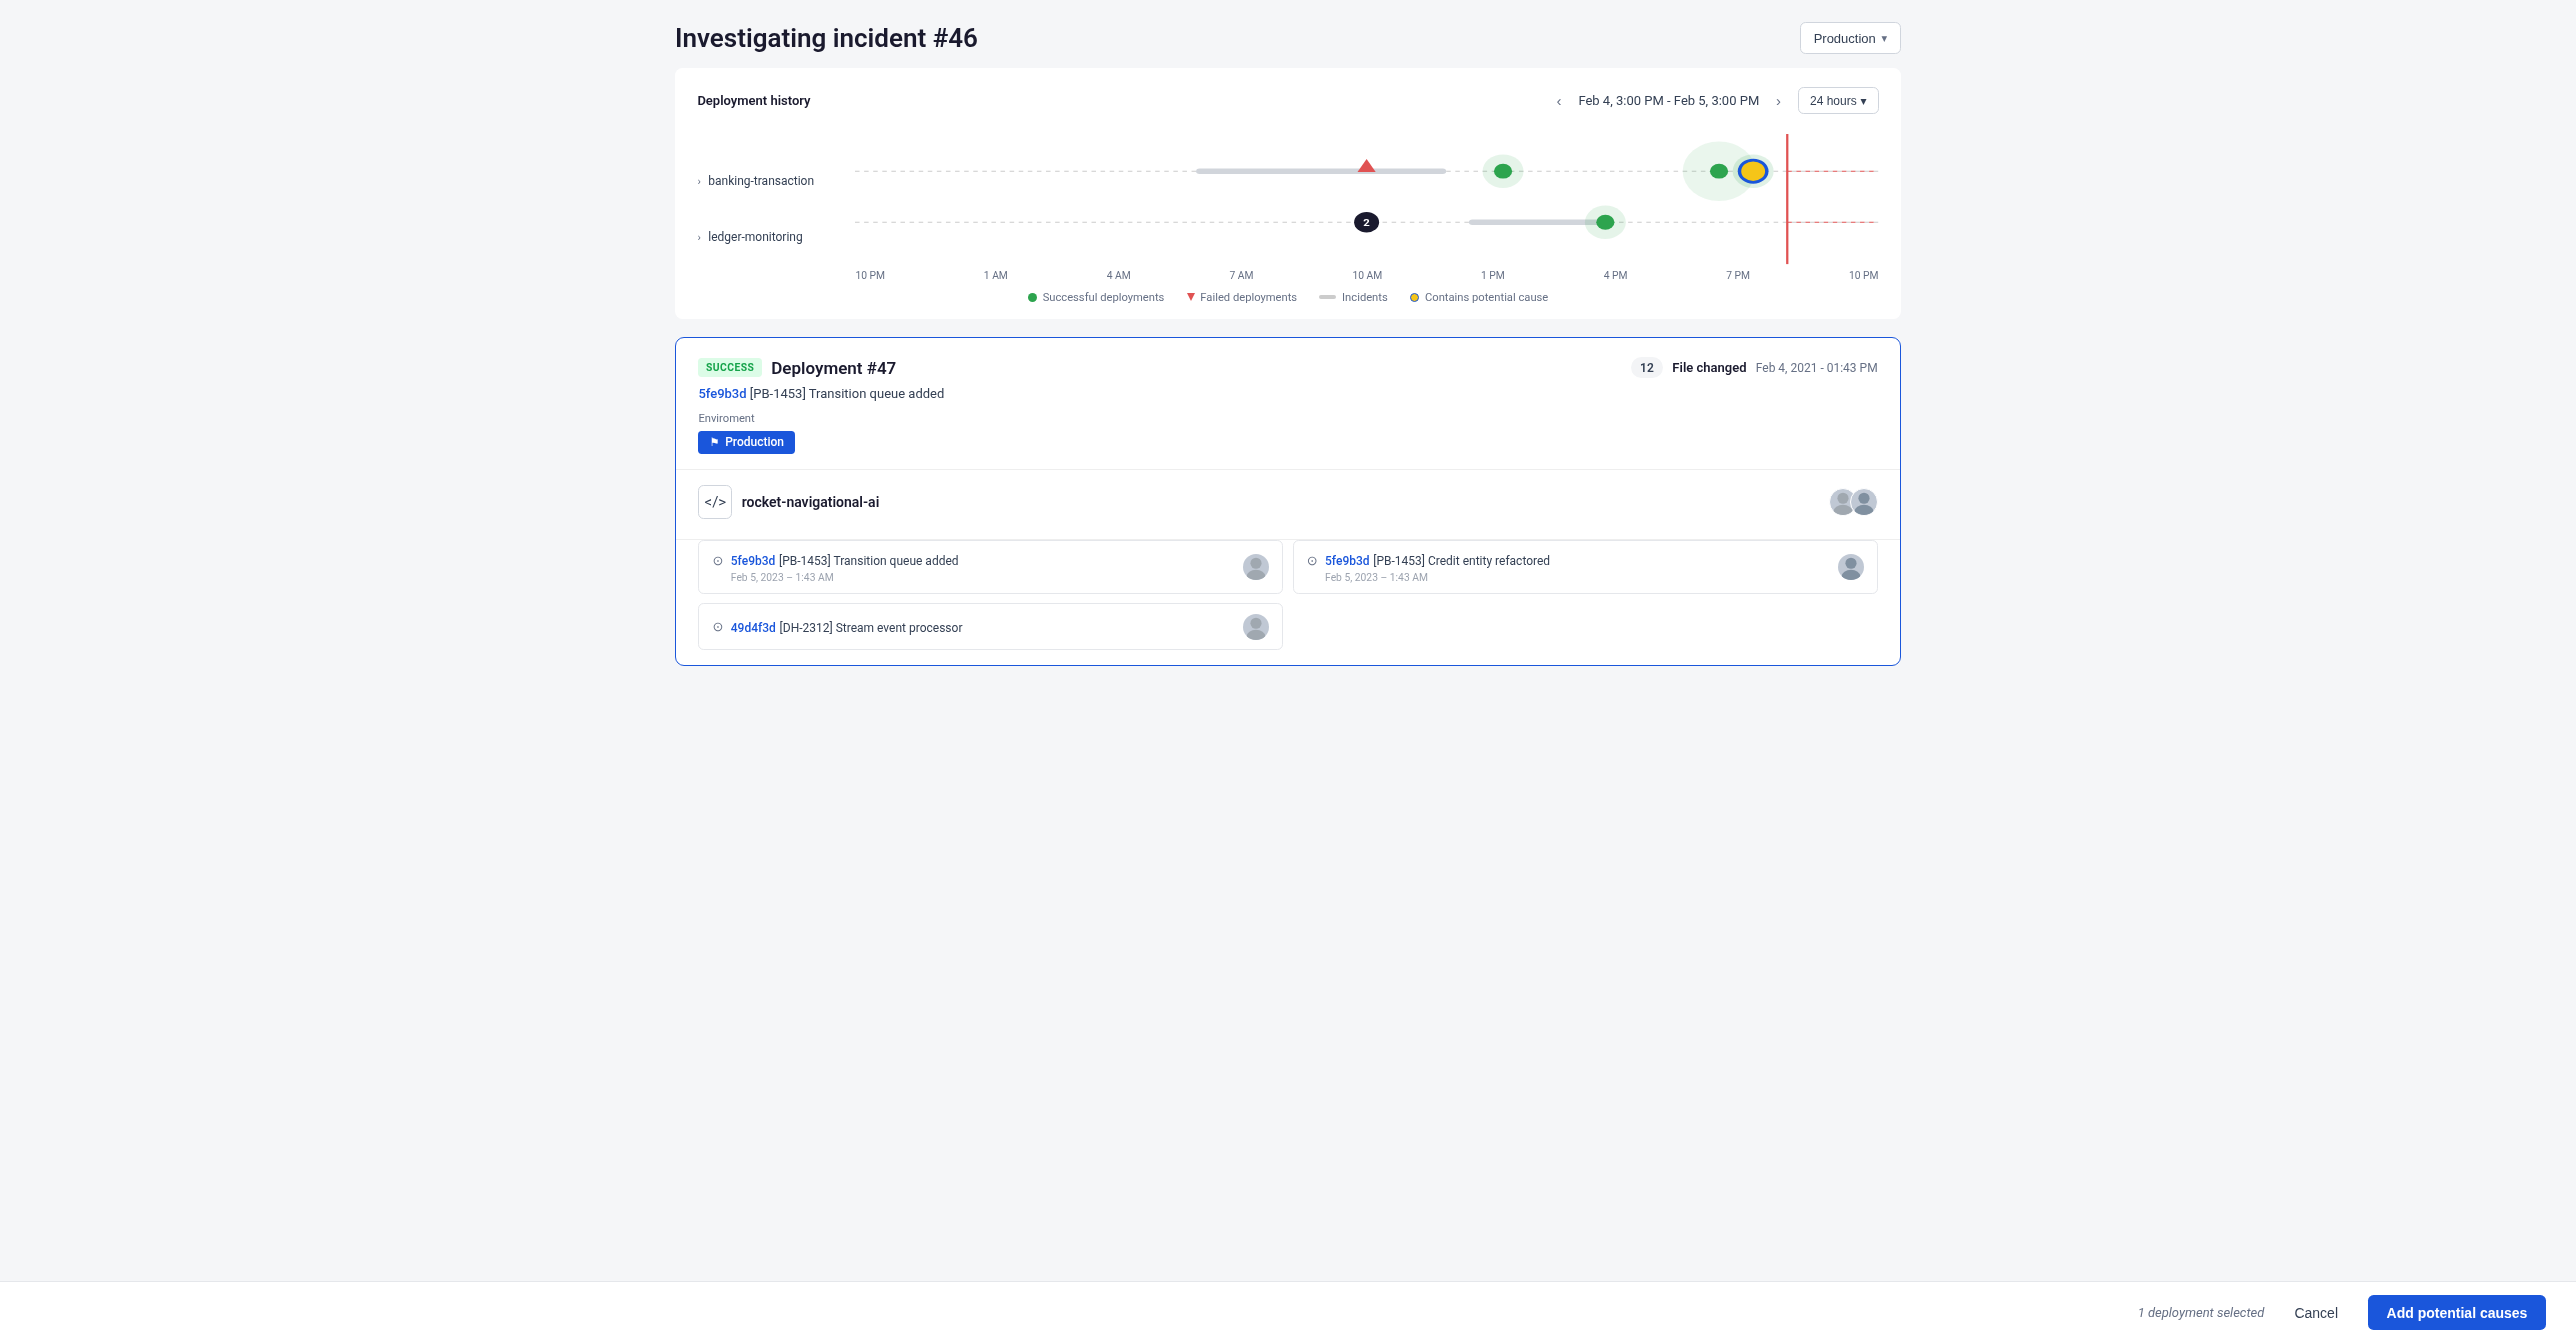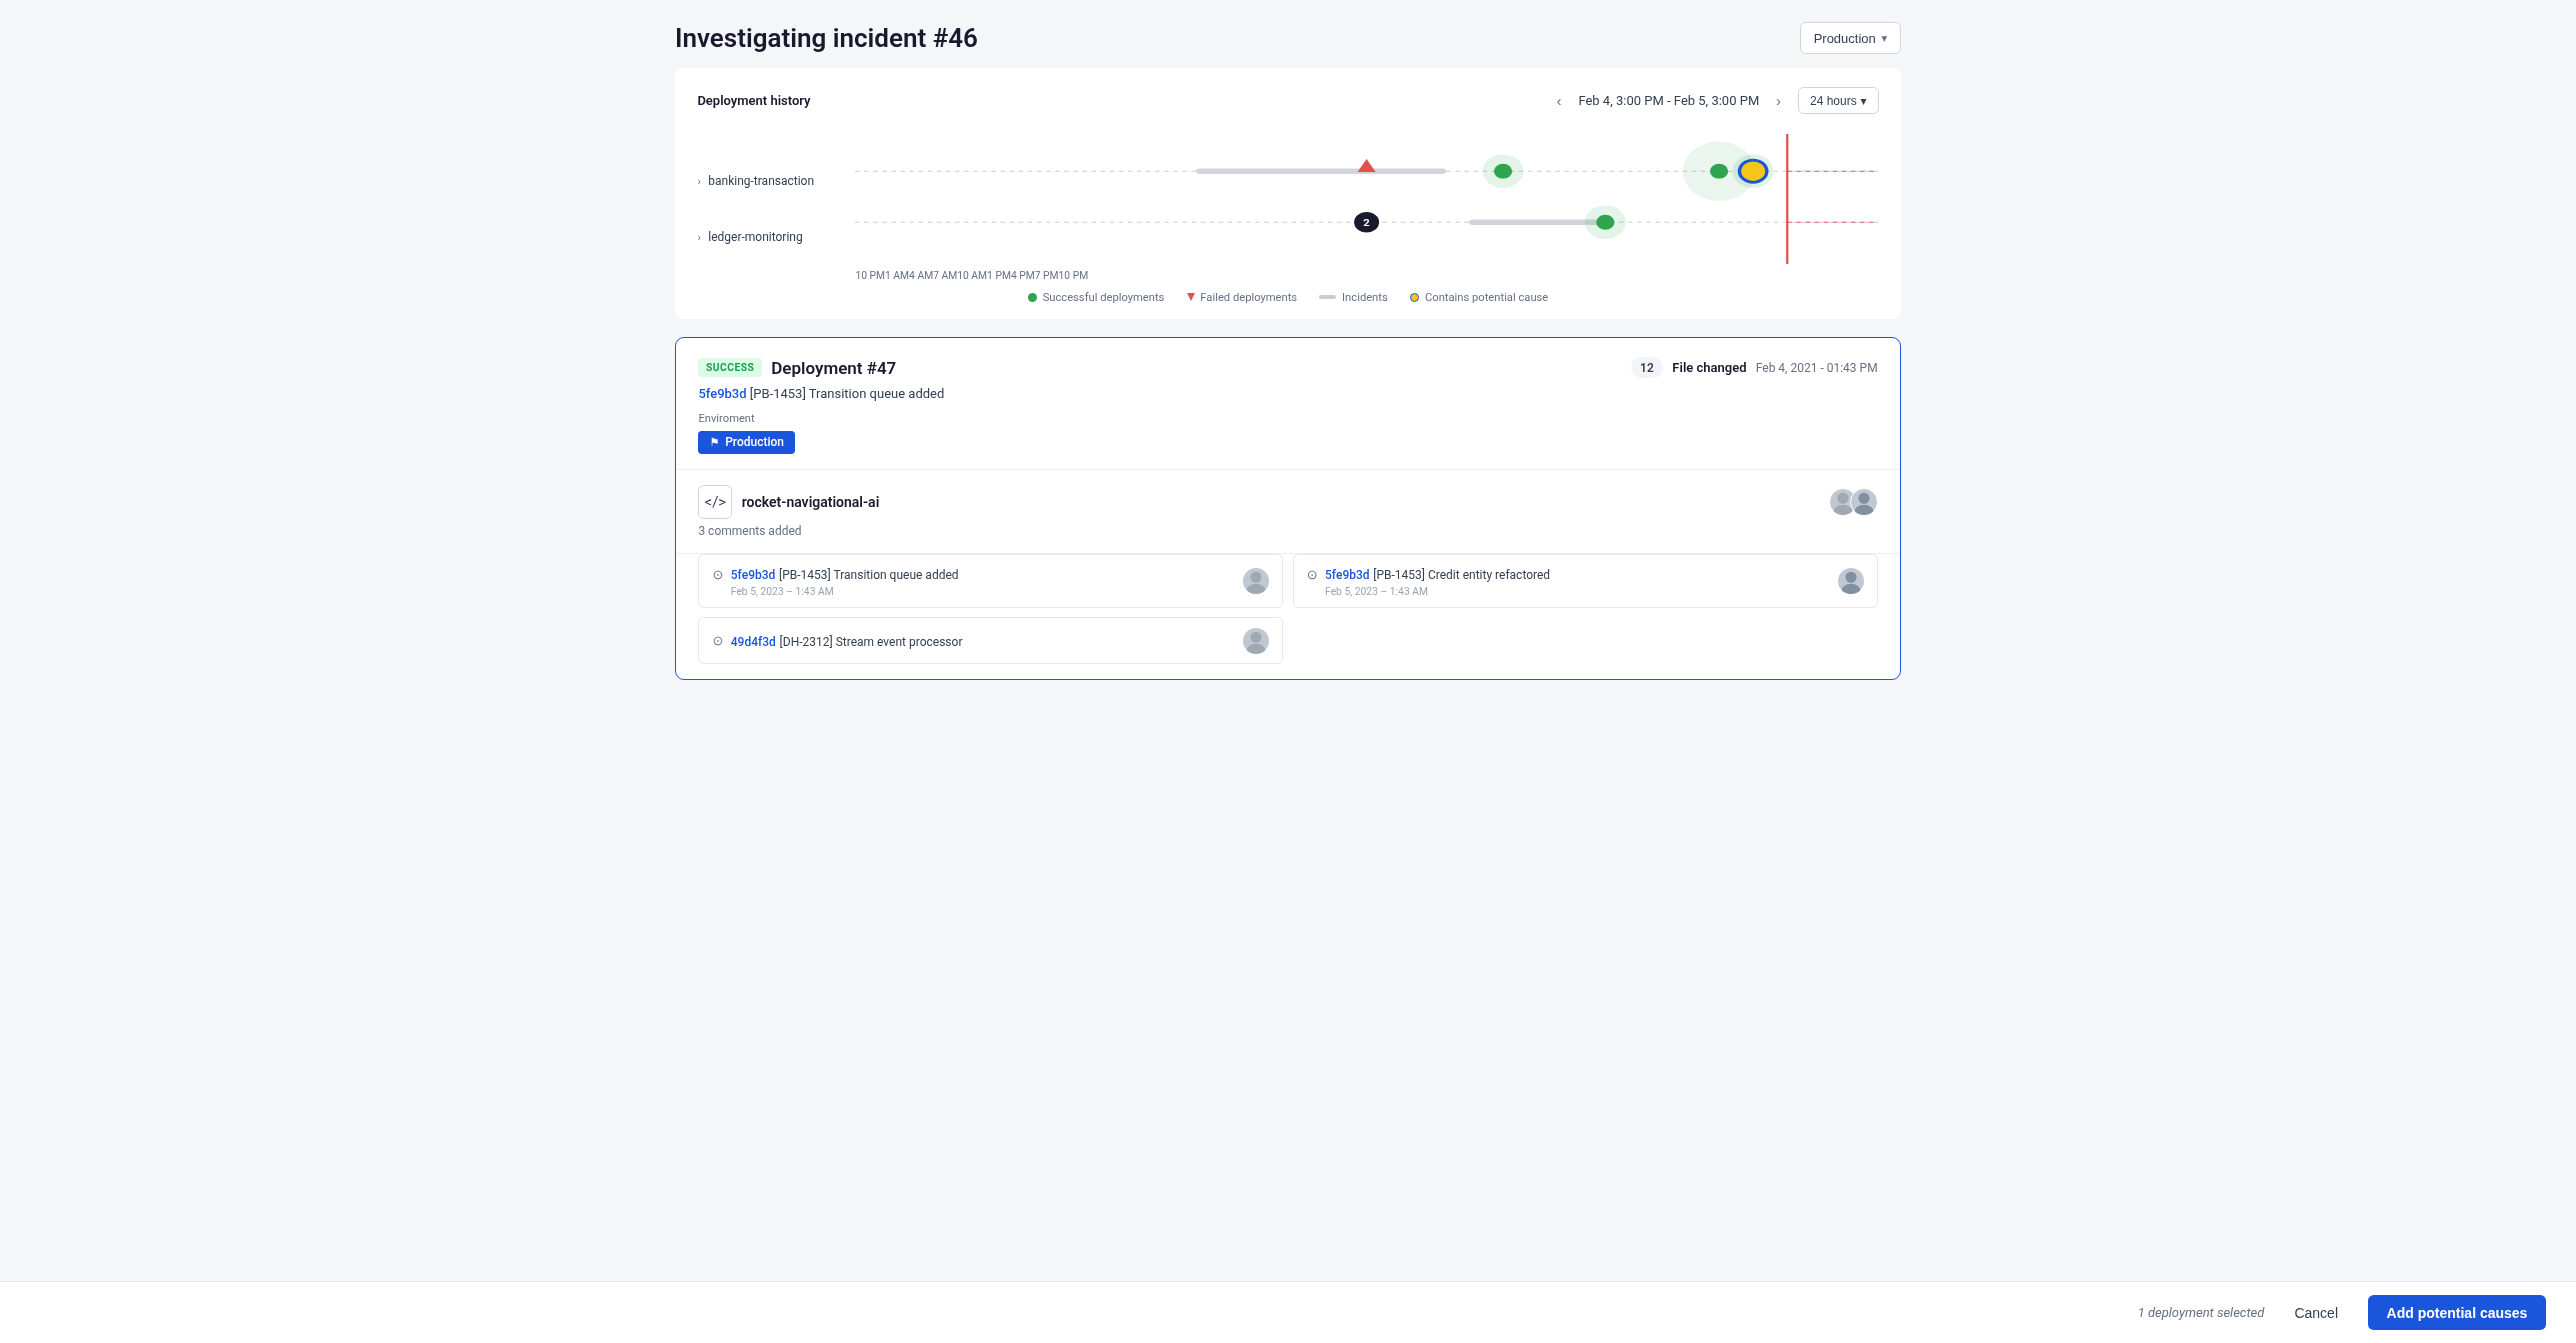--- a/index.html
+++ b/index.html
@@ -433,21 +433,21 @@
           <circle cx="760" cy="40" r="8" fill="#2da44e"></circle>
 
           <circle cx="450" cy="95" r="11" fill="#1a1a2e"></circle>
           <text x="450" y="99" text-anchor="middle" fill="white" font-size="10" font-weight="bold">2</text>
 
           <circle cx="660" cy="95" r="18" fill="rgba(45,164,78,0.12)"></circle>
           <circle cx="660" cy="95" r="8" fill="#2da44e"></circle>
         </svg>
 
         
-        <div style="position:absolute; bottom:-17px; left:0; right:0; display:flex; justify-content:flex-start;">
+        <div style="position:absolute; bottom:-17px; left:0; right:0; display:flex; justify-content:space-between;">
           <span class="x-label">10 PM</span>
           <span class="x-label">1 AM</span>
           <span class="x-label">4 AM</span>
           <span class="x-label">7 AM</span>
           <span class="x-label">10 AM</span>
           <span class="x-label">1 PM</span>
           <span class="x-label">4 PM</span>
           <span class="x-label">7 PM</span>
           <span class="x-label">10 PM</span>
         </div>
@@ -513,21 +513,20 @@
               </svg>
           </div>
           <div class="avatar-circle">
             <svg width="26" height="26" viewBox="0 0 28 28">
                 <circle cx="14" cy="10" r="6" fill="#8090a0"></circle>
                 <ellipse cx="14" cy="24" rx="10" ry="7" fill="#8090a0"></ellipse>
               </svg>
           </div>
         </div>
       </div>
-      <div class="comments-text">3 comments added</div>
     </div>
 
     <div class="commits-grid">
 
       <div class="commit-item">
         <div class="commit-left">
           <span class="commit-node-icon">⊙</span>
           <div class="commit-info">
             <div>
               <span class="commit-hash-link">5fe9b3d</span>

